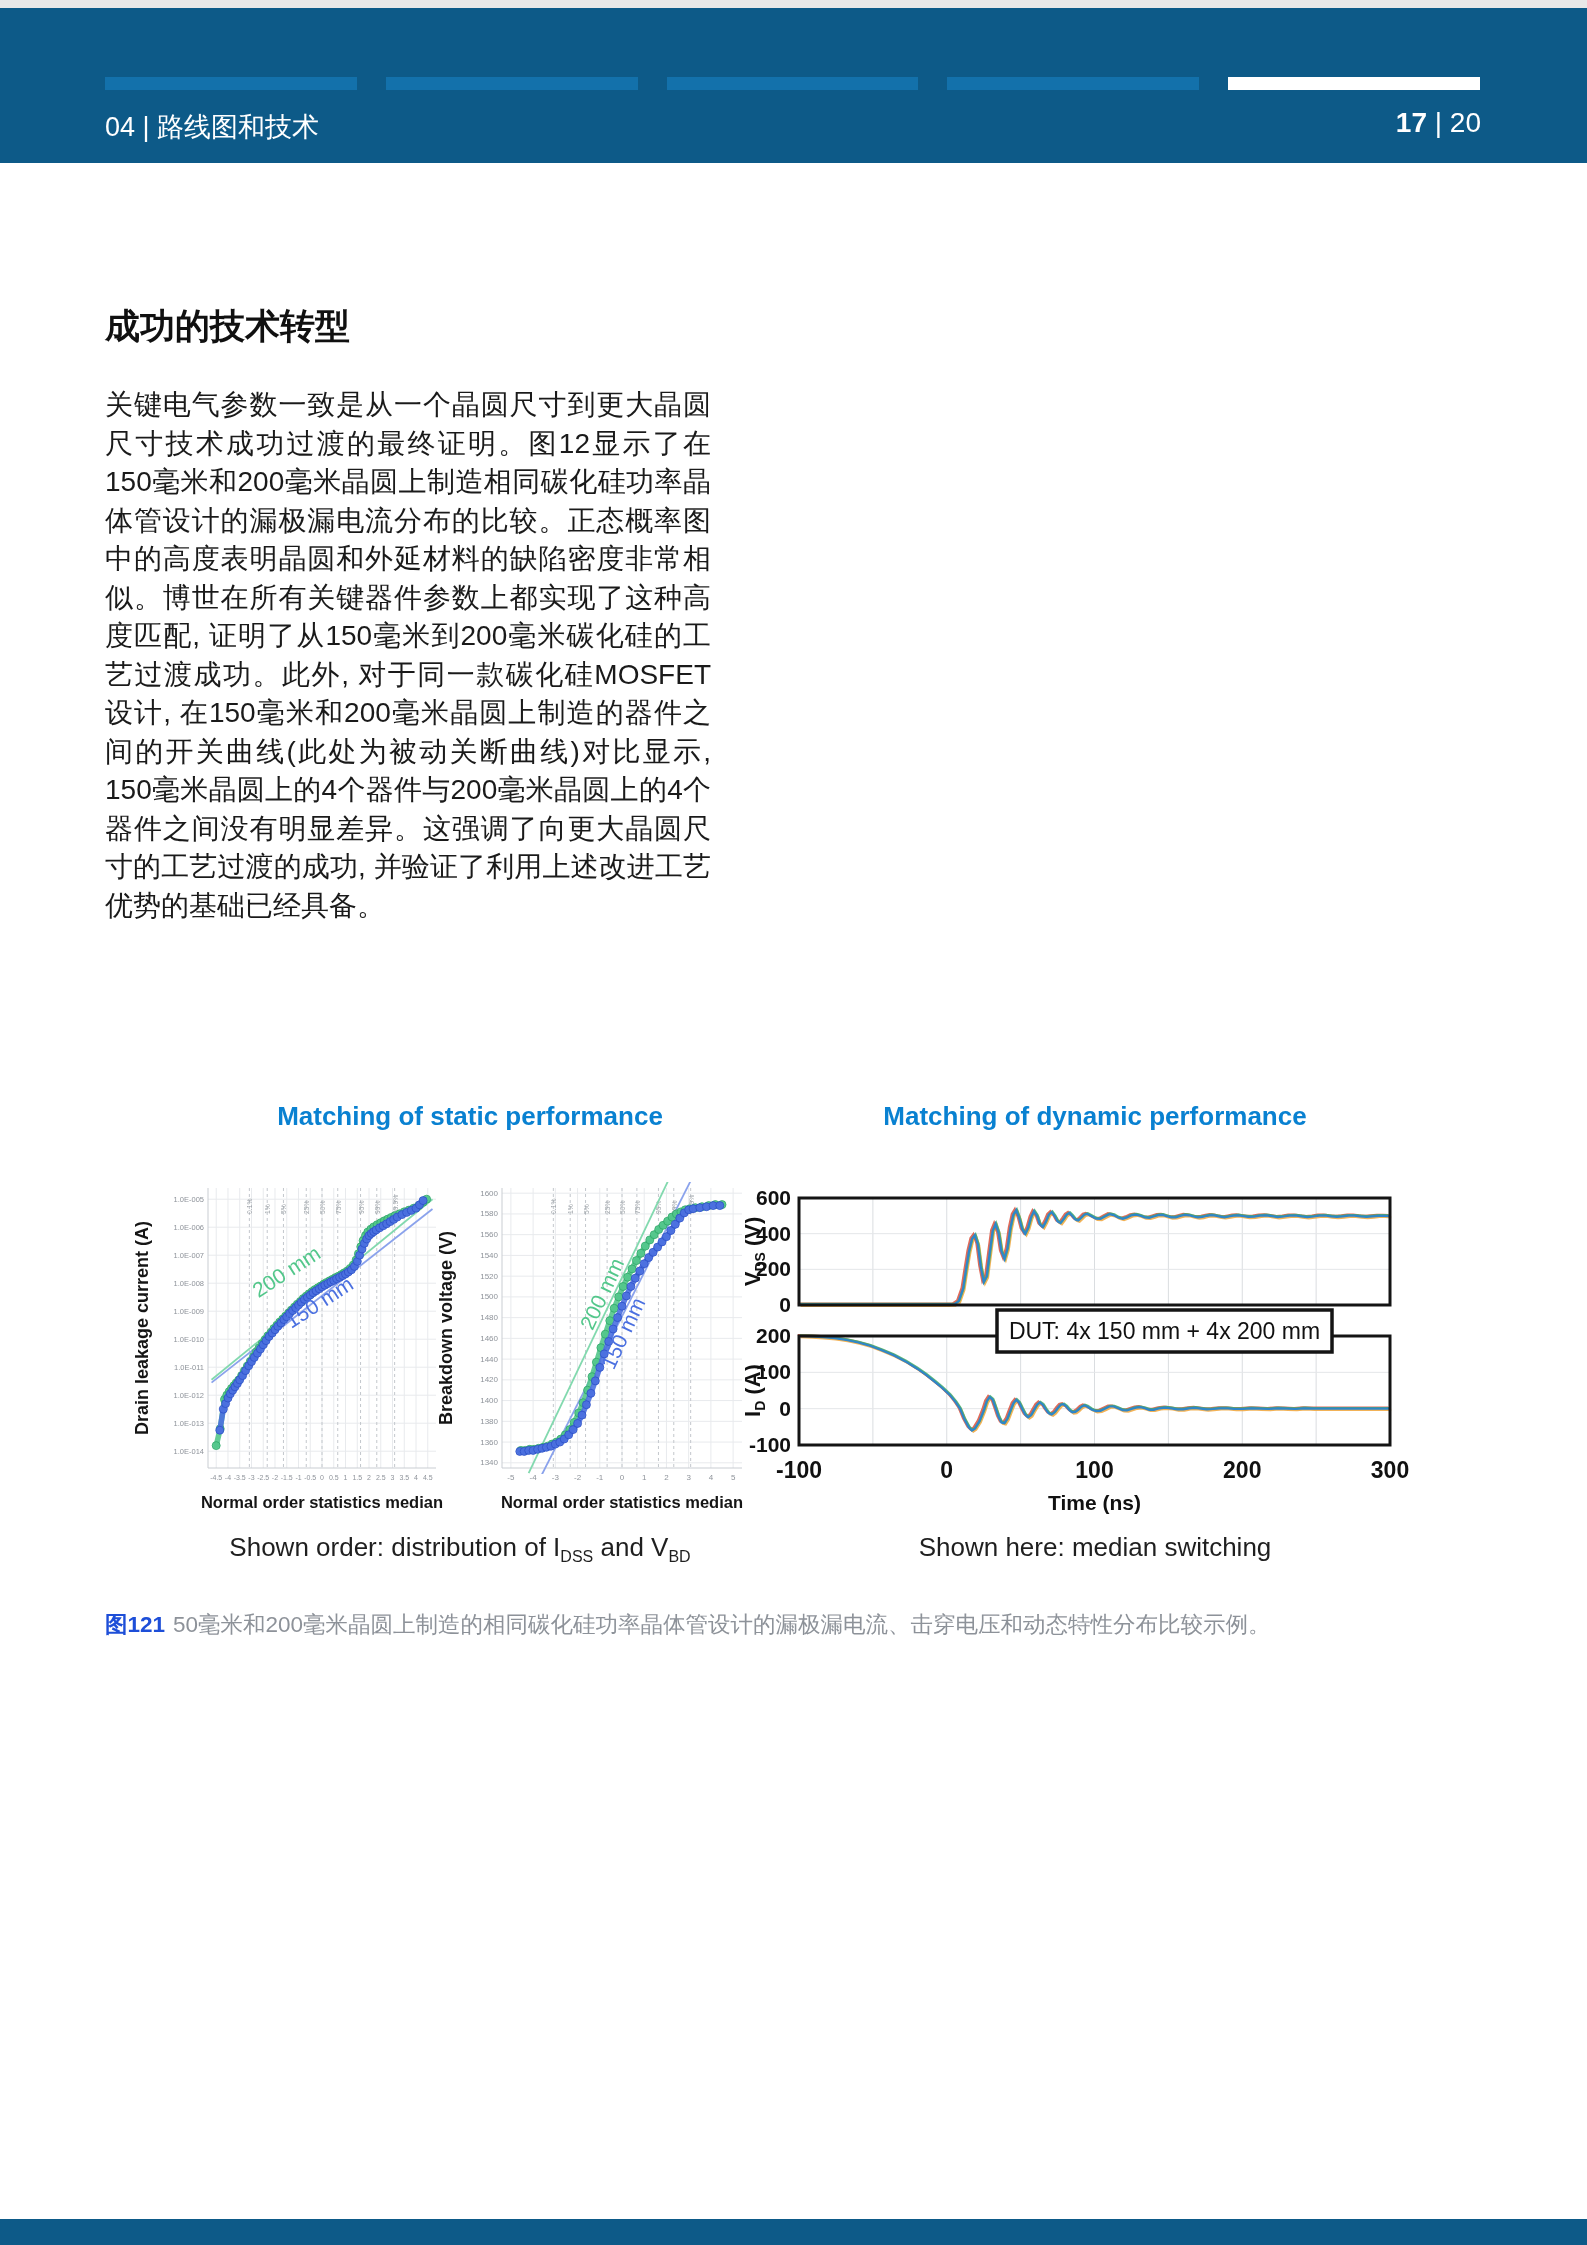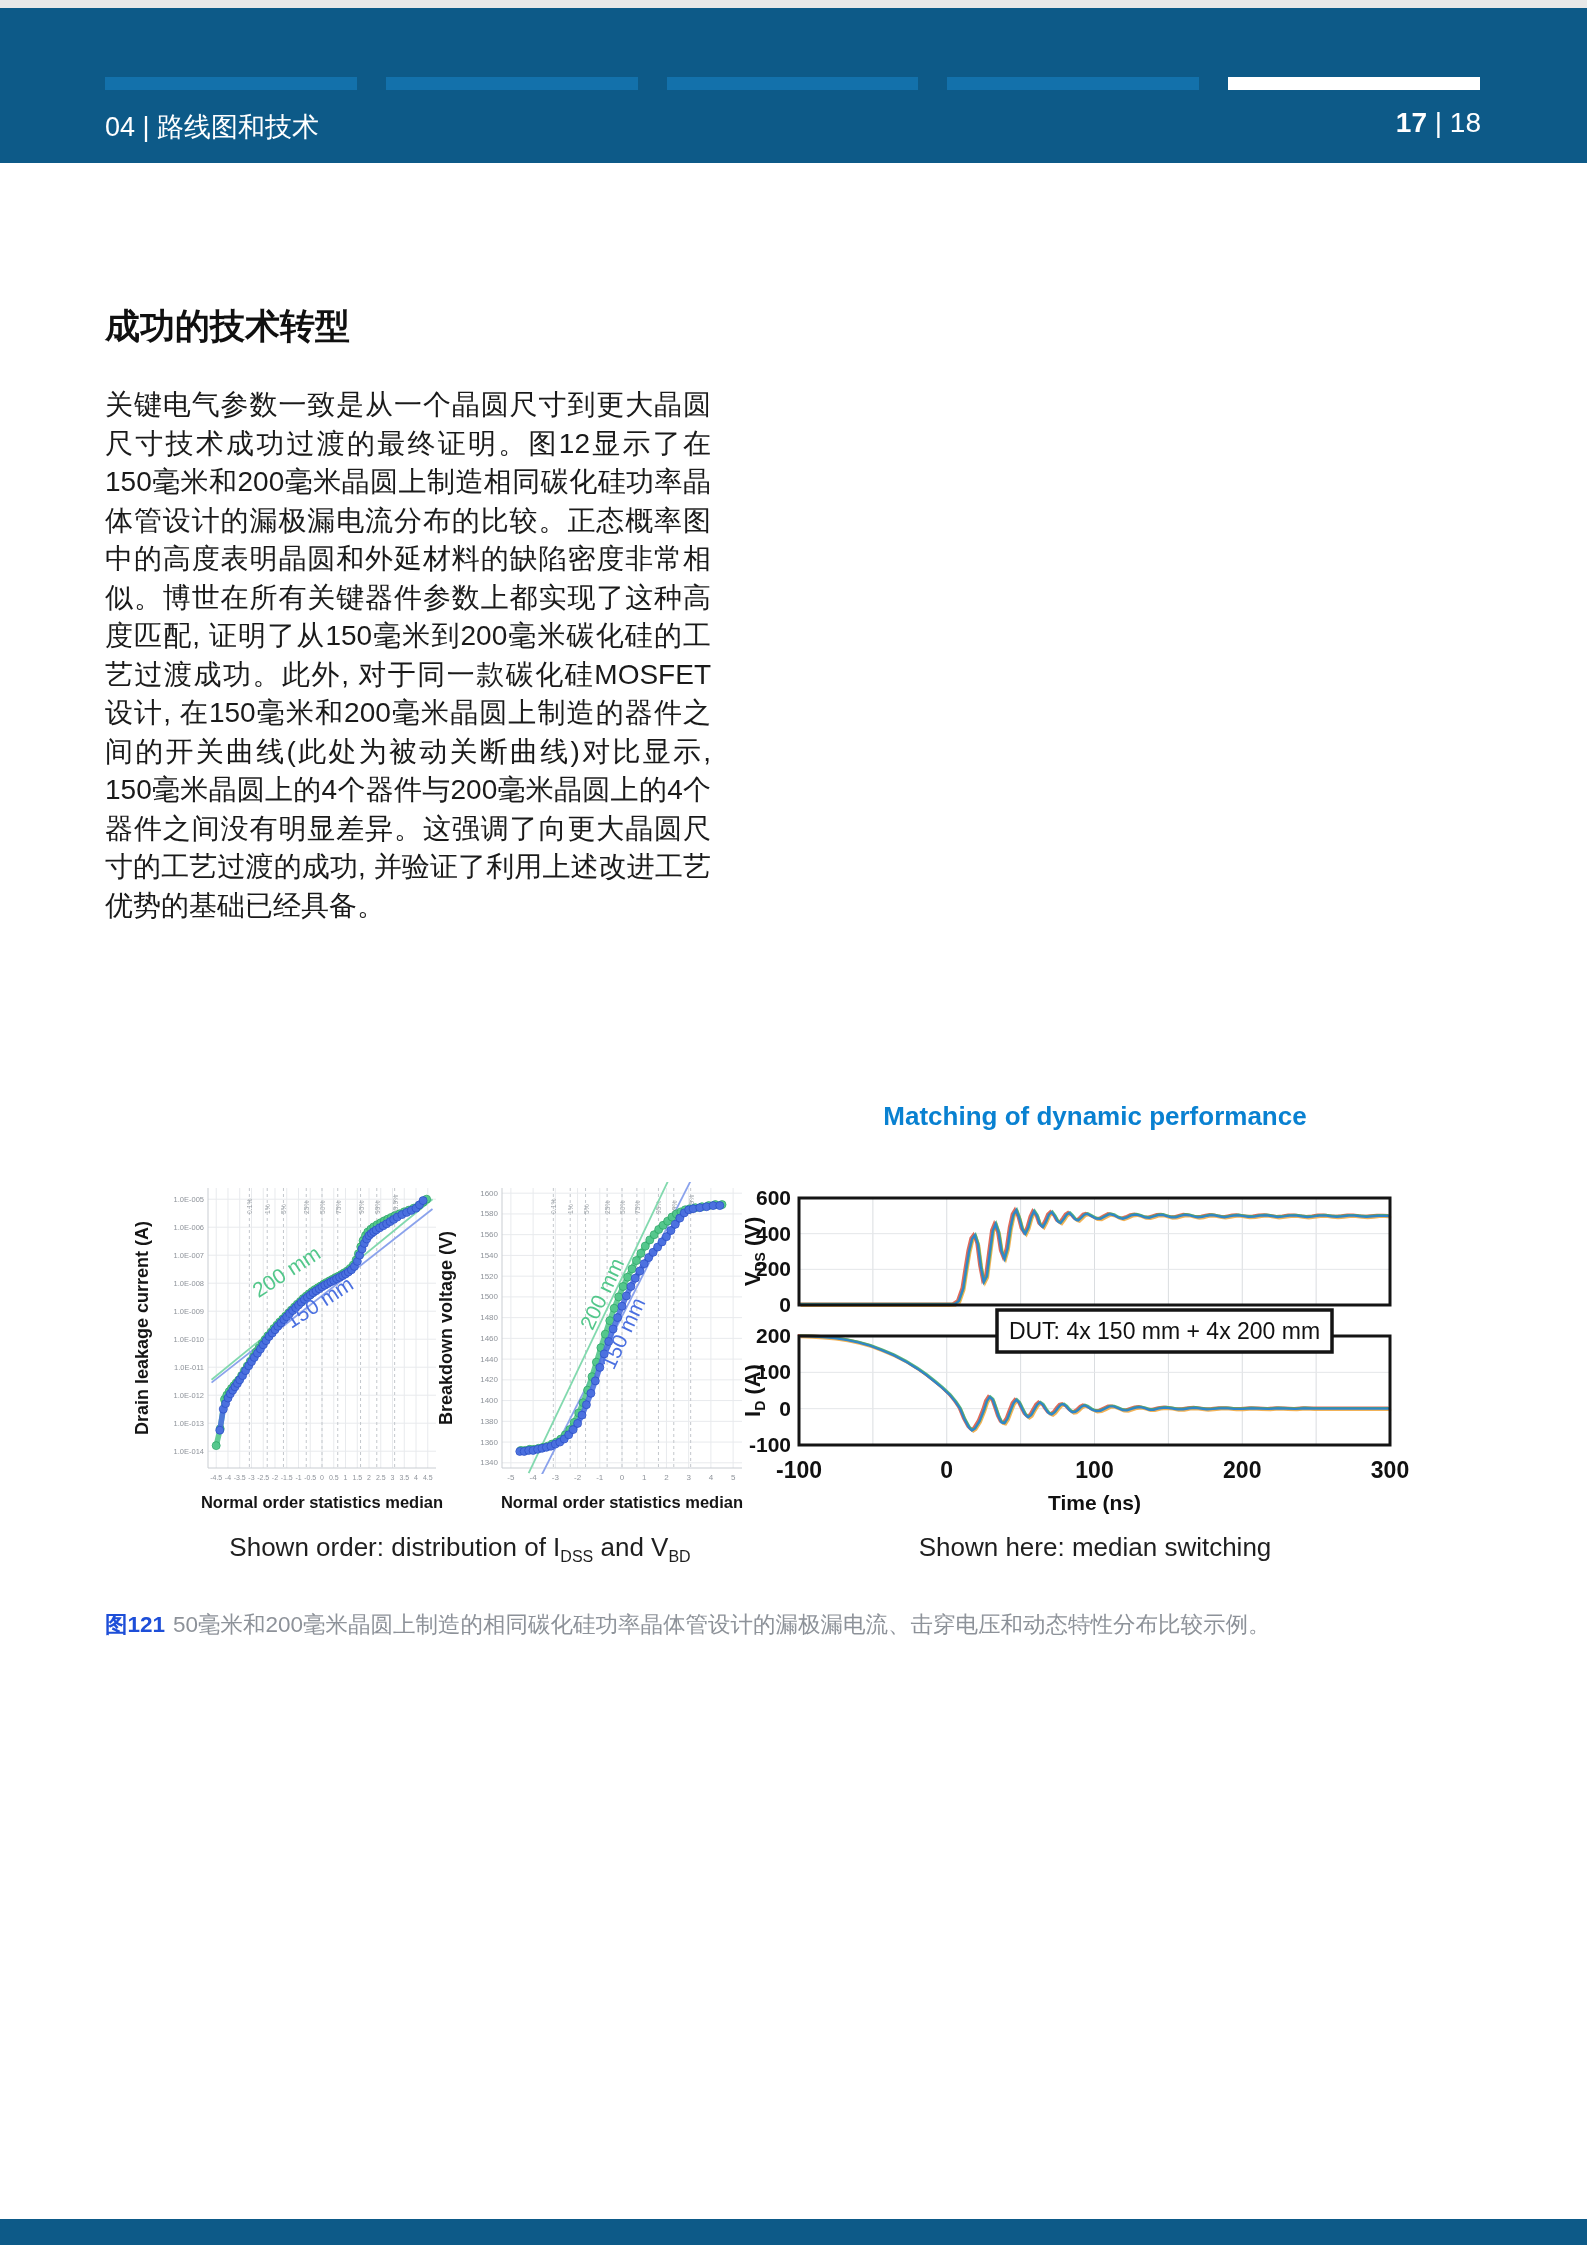--- a/index.html
+++ b/index.html
@@ -39,28 +39,29 @@
   <header class="band">
     <div class="segments">
       <span></span>
       <span></span>
       <span></span>
       <span></span>
       <span class="active"></span>
     </div>
     <div class="header-left">04 | 路线图和技术</div>
     <div class="header-right">
-      <span class="pg-cur">17</span><span> | 18</span>
+      <span class="pg-cur">17</span><span> | 20</span>
     </div>
   </header>
 
   <h1 class="title">成功的技术转型</h1>
 
   <p class="body-text">关键电气参数一致是从一个晶圆尺寸到更大晶圆尺寸技术成功过渡的最终证明。图12显示了在150毫米和200毫米晶圆上制造相同碳化硅功率晶体管设计的漏极漏电流分布的比较。正态概率图中的高度表明晶圆和外延材料的缺陷密度非常相似。博世在所有关键器件参数上都实现了这种高度匹配, 证明了从150毫米到200毫米碳化硅的工艺过渡成功。此外, 对于同一款碳化硅MOSFET设计, 在150毫米和200毫米晶圆上制造的器件之间的开关曲线(此处为被动关断曲线)对比显示, 150毫米晶圆上的4个器件与200毫米晶圆上的4个器件之间没有明显差异。这强调了向更大晶圆尺寸的工艺过渡的成功, 并验证了利用上述改进工艺优势的基础已经具备。</p>
 
+  <div class="chart-title t-left">Matching of static performance</div>
   <div class="chart-title t-right">Matching of dynamic performance</div>
 
   <div class="chart c-leakage">
       <svg viewBox="0 0 330 362" width="330" height="362">
         <g>
           <line x1="86.22680412371133" x2="86.22680412371133" y1="32" y2="312" stroke="#e8eaed" stroke-width="1"></line>
           <line x1="97.97938144329896" x2="97.97938144329896" y1="32" y2="312" stroke="#e8eaed" stroke-width="1"></line>
           <line x1="109.73195876288659" x2="109.73195876288659" y1="32" y2="312" stroke="#e8eaed" stroke-width="1"></line>
           <line x1="121.48453608247422" x2="121.48453608247422" y1="32" y2="312" stroke="#e8eaed" stroke-width="1"></line>
           <line x1="133.23711340206185" x2="133.23711340206185" y1="32" y2="312" stroke="#e8eaed" stroke-width="1"></line>

